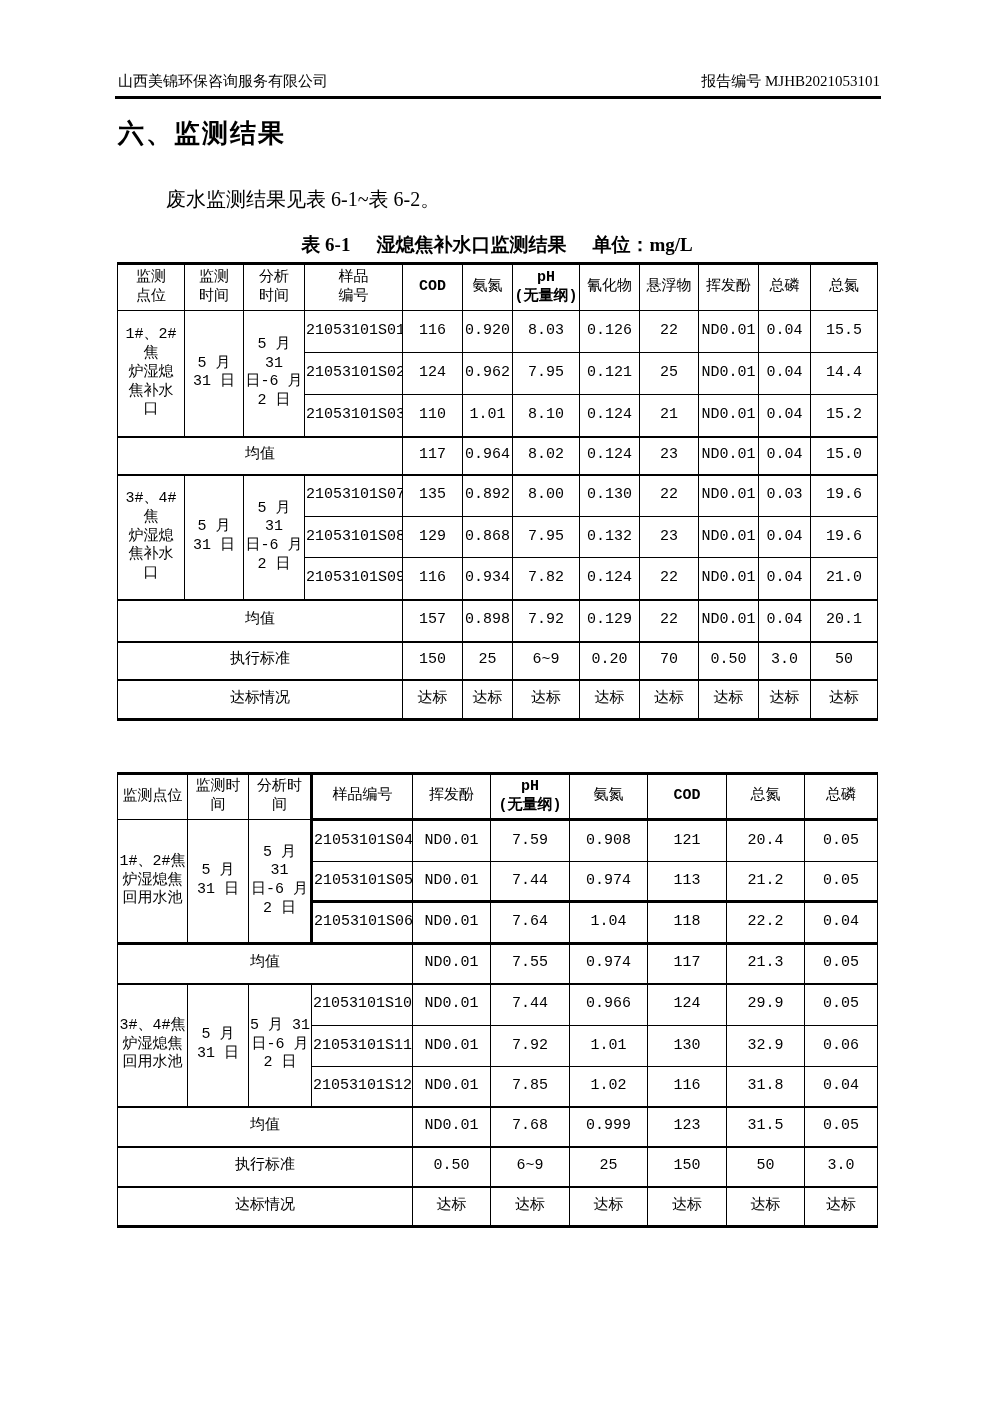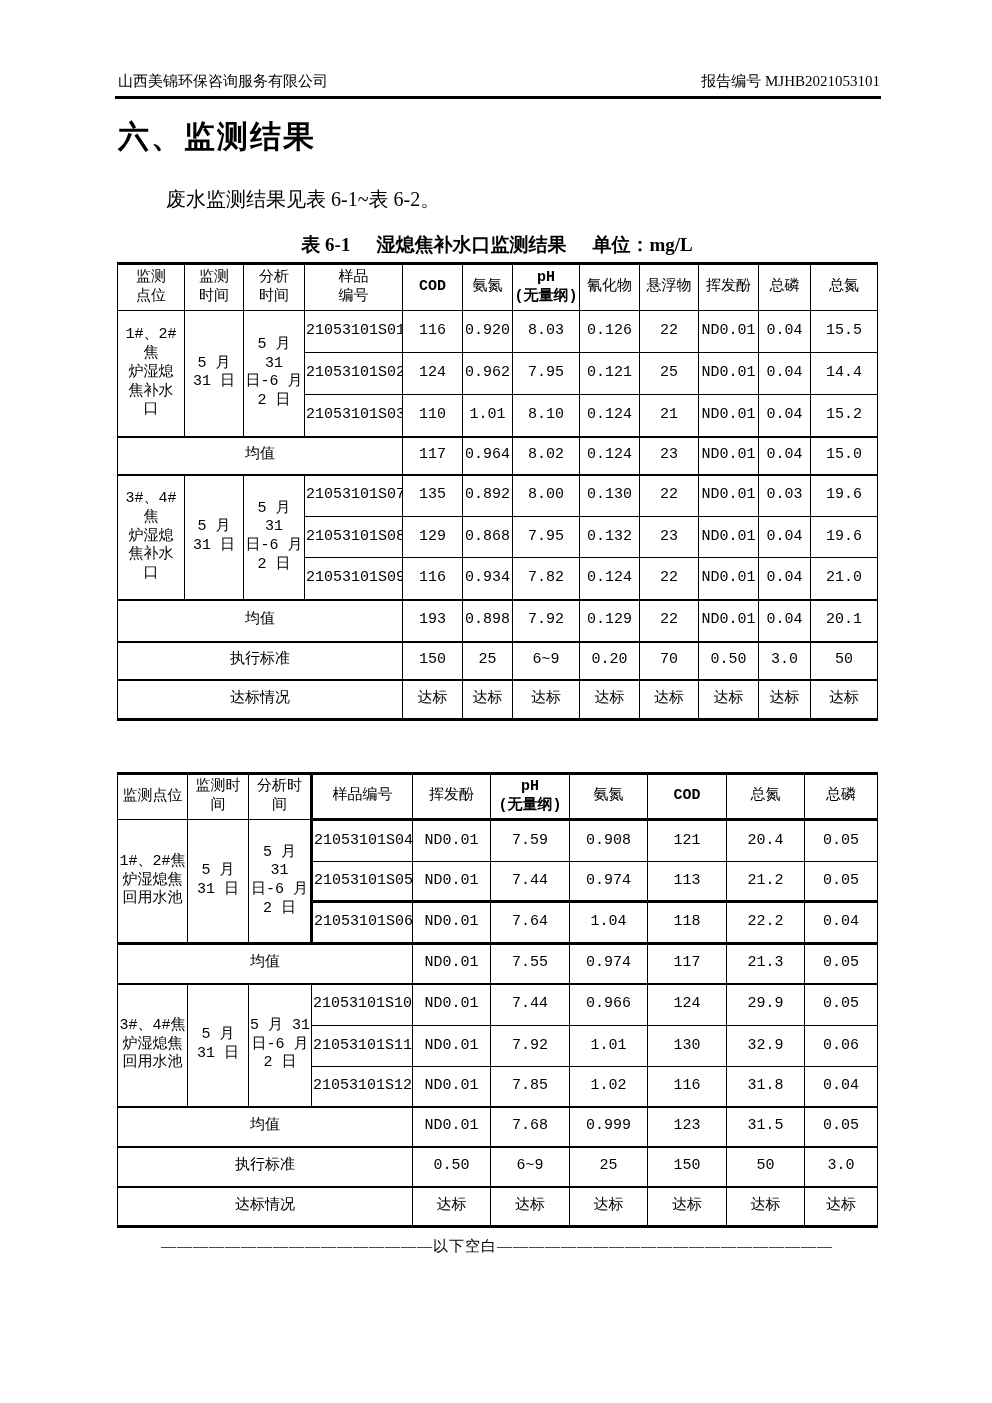--- a/index.html
+++ b/index.html
@@ -20,21 +20,21 @@
     font-size: 15px;
   }
   .header-rule {
     position: absolute;
     top: 96px; left: 115px; width: 766px;
     border-top: 3px solid #000;
   }
   .section-title {
     position: absolute;
     top: 116px; left: 118px;
-    font-size: 31px; font-weight: 600;
+    font-size: 26px; font-weight: 600;
     letter-spacing: 2px;
     margin: 0;
   }
   .intro {
     position: absolute;
     top: 186px; left: 166px;
     font-size: 20px; margin: 0;
   }
   .caption {
     position: absolute;
@@ -235,21 +235,21 @@
         <td>0.934</td>
         <td>7.82</td>
         <td>0.124</td>
         <td>22</td>
         <td>ND0.01</td>
         <td>0.04</td>
         <td>21.0</td>
       </tr>
       <tr class="sep" style="height:42px">
         <td colspan="4">均值</td>
-        <td>193</td>
+        <td>157</td>
         <td>0.898</td>
         <td>7.92</td>
         <td>0.129</td>
         <td>22</td>
         <td>ND0.01</td>
         <td>0.04</td>
         <td>20.1</td>
       </tr>
       <tr class="sep" style="height:38px">
         <td colspan="4">执行标准</td>
@@ -408,15 +408,14 @@
         <td>达标</td>
         <td>达标</td>
         <td>达标</td>
         <td>达标</td>
         <td>达标</td>
         <td>达标</td>
       </tr>
     </tbody>
   </table>
 
-  <div class="blank-line">—————————————————以下空白—————————————————————</div>
 
 </div>
 
 </body></html>

